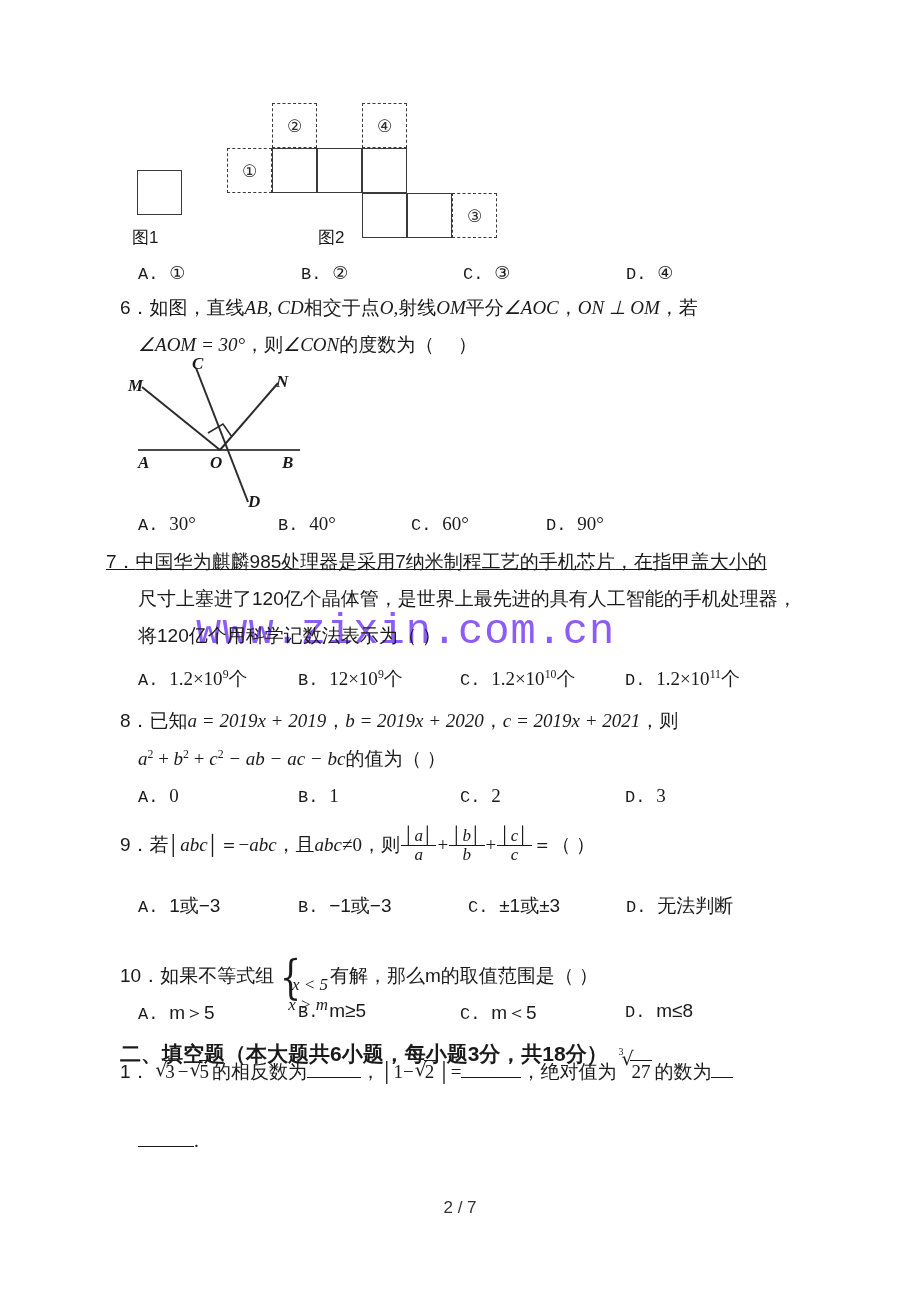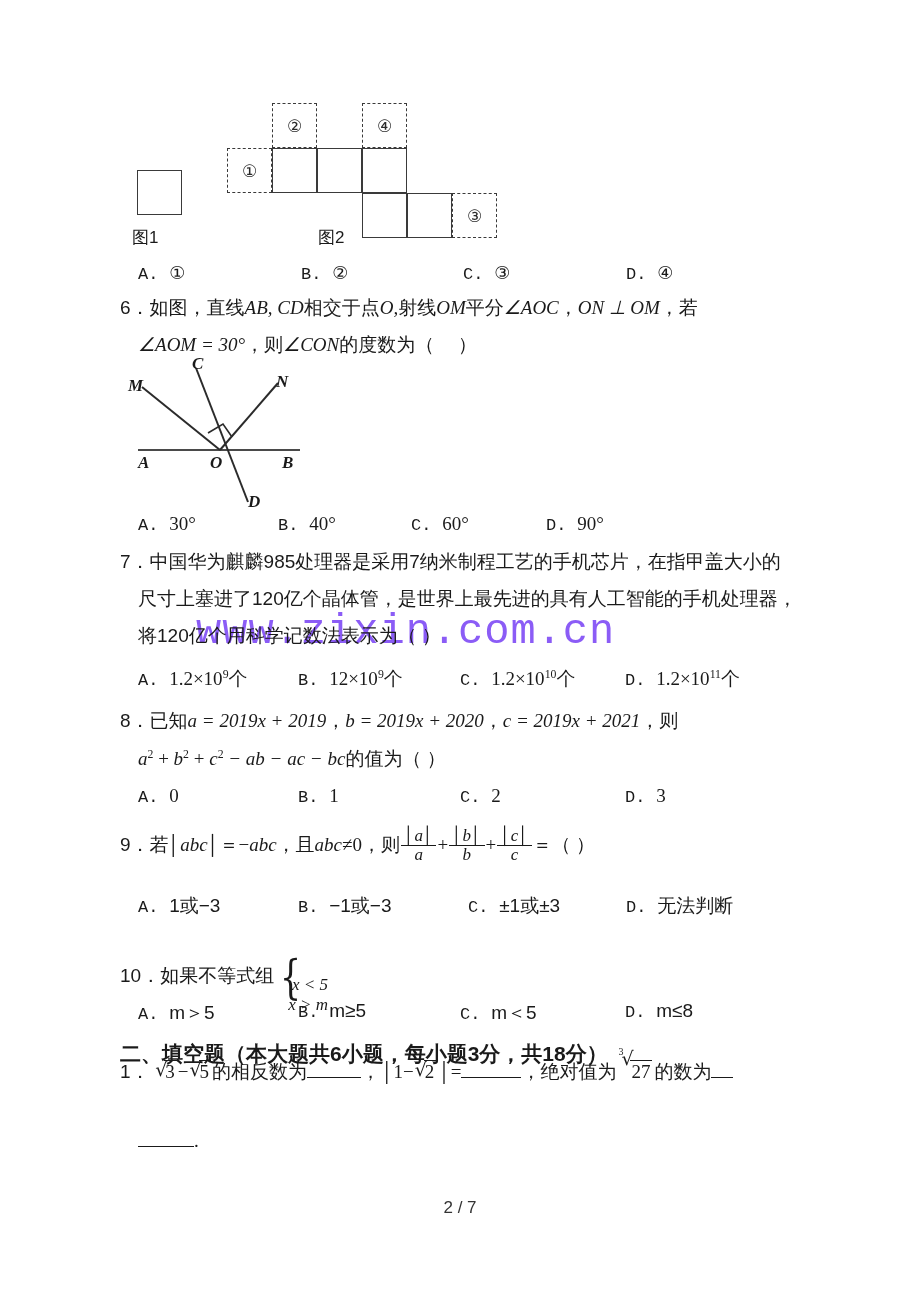--- a/index.html
+++ b/index.html
@@ -308,21 +308,21 @@
       <span class="ch" style="left:273px;">
         <span class="lab">C.</span>
         <span class="val">60°</span>
       </span>
       <span class="ch" style="left:408px;">
         <span class="lab">D.</span>
         <span class="val">90°</span>
       </span>
     </div>
 
-    <div class="line qtext cn" style="left:120px; top:551px;">
+    <div class="line qtext cn" style="left:106px; top:551px;text-decoration:underline;">
       <span>7．</span><span>中国华为麒麟985处理器是采用7纳米制程工艺的手机芯片，在指甲盖大小的</span>
     </div>
     <div class="line qtext cn" style="left:138px; top:588px;">
       <span>尺寸上塞进了120亿个晶体管，是世界上最先进的具有人工智能的手机处理器，</span>
     </div>
     <div class="line qtext cn" style="left:138px; top:625px;">
       <span>将120亿个用科学记数法表示为（         ）</span>
     </div>
     <div class="choices" style="top:666px;">
       <span class="ch" style="left:0px;">
@@ -384,21 +384,21 @@
         <span class="lab">C.</span>
         <span class="val cn">±1或±3</span>
       </span>
       <span class="ch" style="left:488px;">
         <span class="lab">D.</span>
         <span class="val cn">无法判断</span>
       </span>
     </div>
 
     <div class="line qtext" style="left:120px; top:940px;">
-      <span class="cn">10．</span><span class="cn">如果不等式组</span><span class="system"><span class="brace">{</span><span class="rows"><span class="mi" style="display:block;">x &lt; 5</span><span class="mi" style="display:block;">x &gt; m</span></span></span>
+      <span class="cn">10．</span><span class="cn">如果不等式组</span><span class="system"><span class="brace">{</span><span class="rows"><span class="mi" style="display:block;">x &lt; 5</span><span class="mi" style="display:block;">x &gt; m</span></span></span><span class="cn">有解，那么m的取值范围是（         ）</span>
     </div>
     <div class="choices" style="top:1000px;">
       <span class="ch" style="left:0px;text-align:center;">
         <span class="lab">A.</span>
         <span class="val cn">m＞5</span>
       </span>
       <span class="ch" style="left:160px;">
         <span class="lab">B.</span>
         <span class="val cn">m≥5</span>
       </span>

